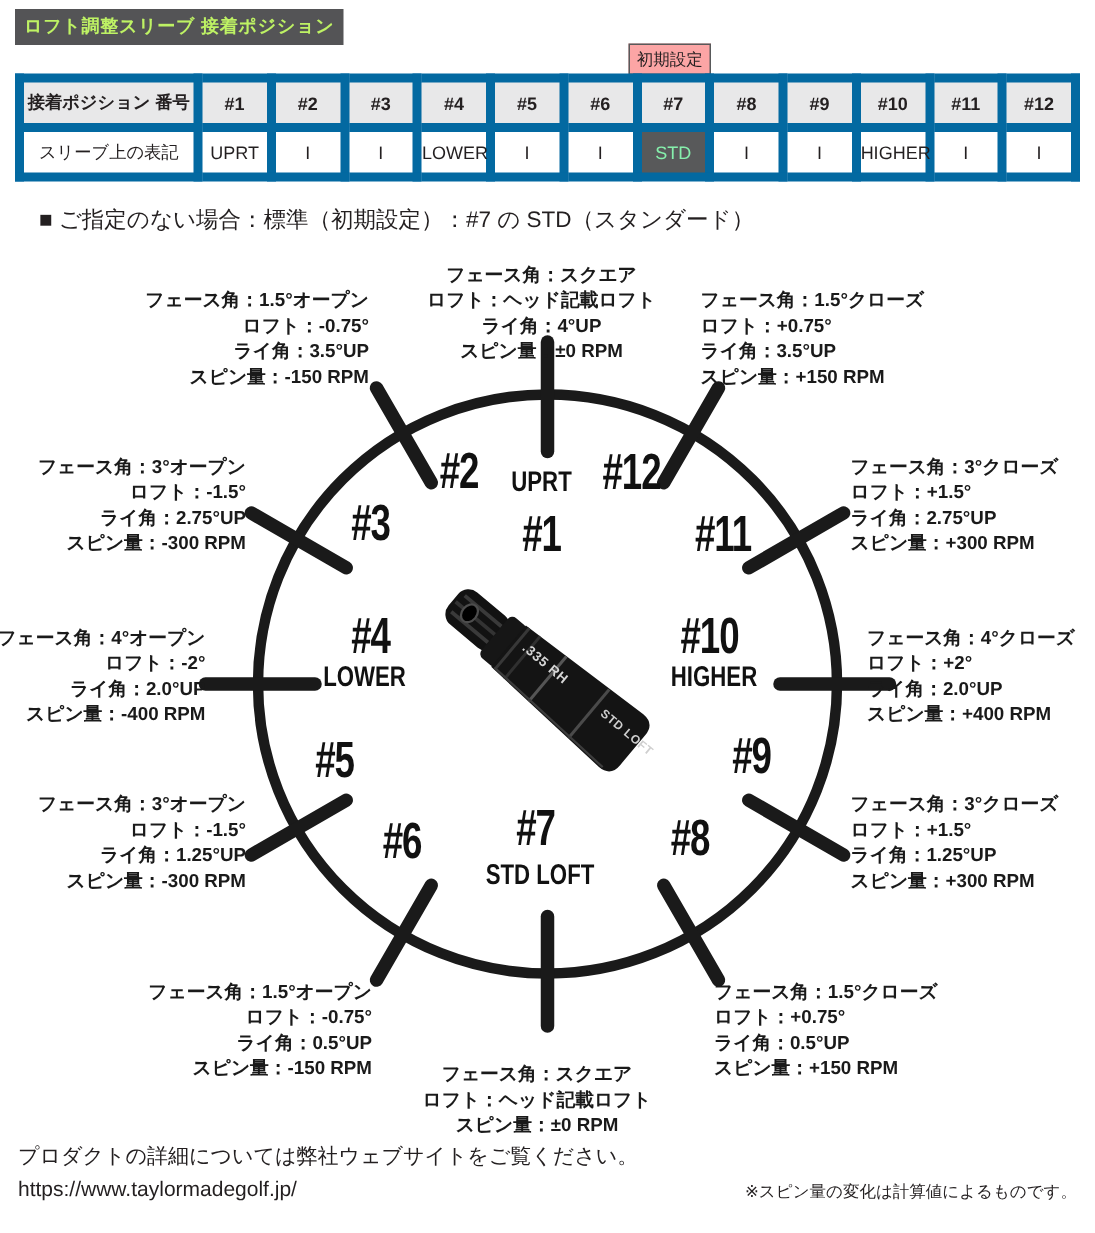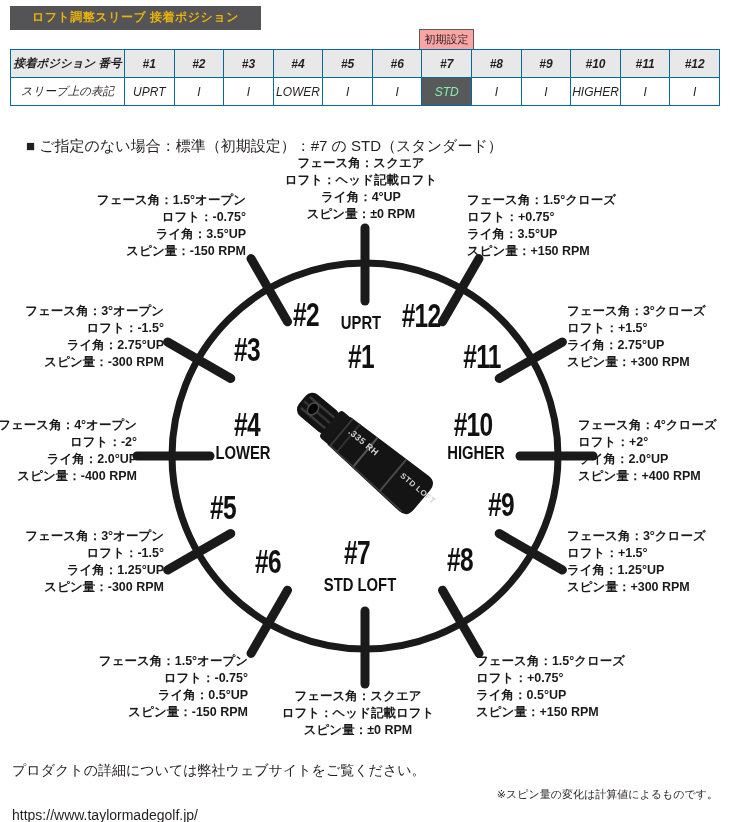--- a/index.html
+++ b/index.html
@@ -2,58 +2,58 @@
 <html><head>
 <meta charset="utf-8">
 <style>
   html,body{margin:0;padding:0;}
   body{
     width:730px;height:822px;position:relative;background:#ffffff;overflow:hidden;
     font-family:"Liberation Sans","DejaVu Sans",sans-serif;color:#231f20;
   }
   
   .title-tag{
-    position:absolute;left:10px;top:6px;background:#545456;color:#eab308;
-    font-size:12px;font-weight:700;padding:3px 22px 4px;letter-spacing:.5px;white-space:nowrap;
+    position:absolute;left:10px;top:6px;background:#545456;color:#bef264;
+    font-size:12px;font-weight:700;padding:3px 6px 4px;letter-spacing:.5px;white-space:nowrap;
   }
   
   .init-box{
     position:absolute;left:419px;top:29px;width:53px;height:19px;background:#fca5a5;
     border:1px solid #58595a;font-size:11px;display:flex;align-items:center;justify-content:center;
   }
   
   .pos-table{
     position:absolute;left:10px;top:49px;width:710px;border-collapse:collapse;table-layout:fixed;
   }
   .pos-table td{
-    border:1px solid #0369a1;text-align:center;vertical-align:middle;
-    font-size:12px;height:27px;padding:0;background:#fff;white-space:nowrap;font-style:italic;
+    border:6px solid #0369a1;text-align:center;vertical-align:middle;
+    font-size:12px;height:27px;padding:0;background:#fff;white-space:nowrap;
   }
   .pos-table tr.hdr td{background:#e8e8e9;font-weight:600;}
   .pos-table td.rowlabel{font-size:11.5px;}
   .pos-table td.dark{background:#58595a;color:#86efac;}
   .note{position:absolute;left:26px;top:137px;font-size:15px;color:#231f20;white-space:nowrap;}
   
   .dial-svg{position:absolute;left:0;top:0;pointer-events:none;}
   
   .spec{position:absolute;font-size:12.5px;font-weight:600;line-height:17px;color:#1a1a1a;white-space:nowrap;}
   .spec.r{text-align:right;}
-  .spec.c{text-align:center;transform:translateX(-50%);}
+  .spec.c{text-align:center;transform:translateX(-50%);margin-top:20px;}
   
   .num{
     position:absolute;font-weight:700;font-size:34px;color:#111;line-height:1;white-space:nowrap;
     transform:translate(-50%,-50%) scaleX(.72);letter-spacing:-1px;
   }
   .sub{
     position:absolute;font-weight:700;font-size:19px;color:#111;line-height:1;white-space:nowrap;
     transform:translate(-50%,-50%) scaleX(.78);letter-spacing:0px;
   }
   
   .footer-l1{position:absolute;left:12px;top:762px;font-size:14px;white-space:nowrap;}
-  .footer-l2{position:absolute;left:12px;top:784px;font-size:14px;white-space:nowrap;color:#231f20;text-decoration:none;margin-top:23px;}
+  .footer-l2{position:absolute;left:12px;top:784px;font-size:14px;white-space:nowrap;color:#231f20;text-decoration:none;}
   .footer-r{position:absolute;right:12px;top:787px;font-size:11px;white-space:nowrap;}
 </style>
 </head>
 <body>
 
 <div class="title-tag">ロフト調整スリーブ 接着ポジション</div>
 
 <div class="init-box">初期設定</div>
 
 <table class="pos-table">

